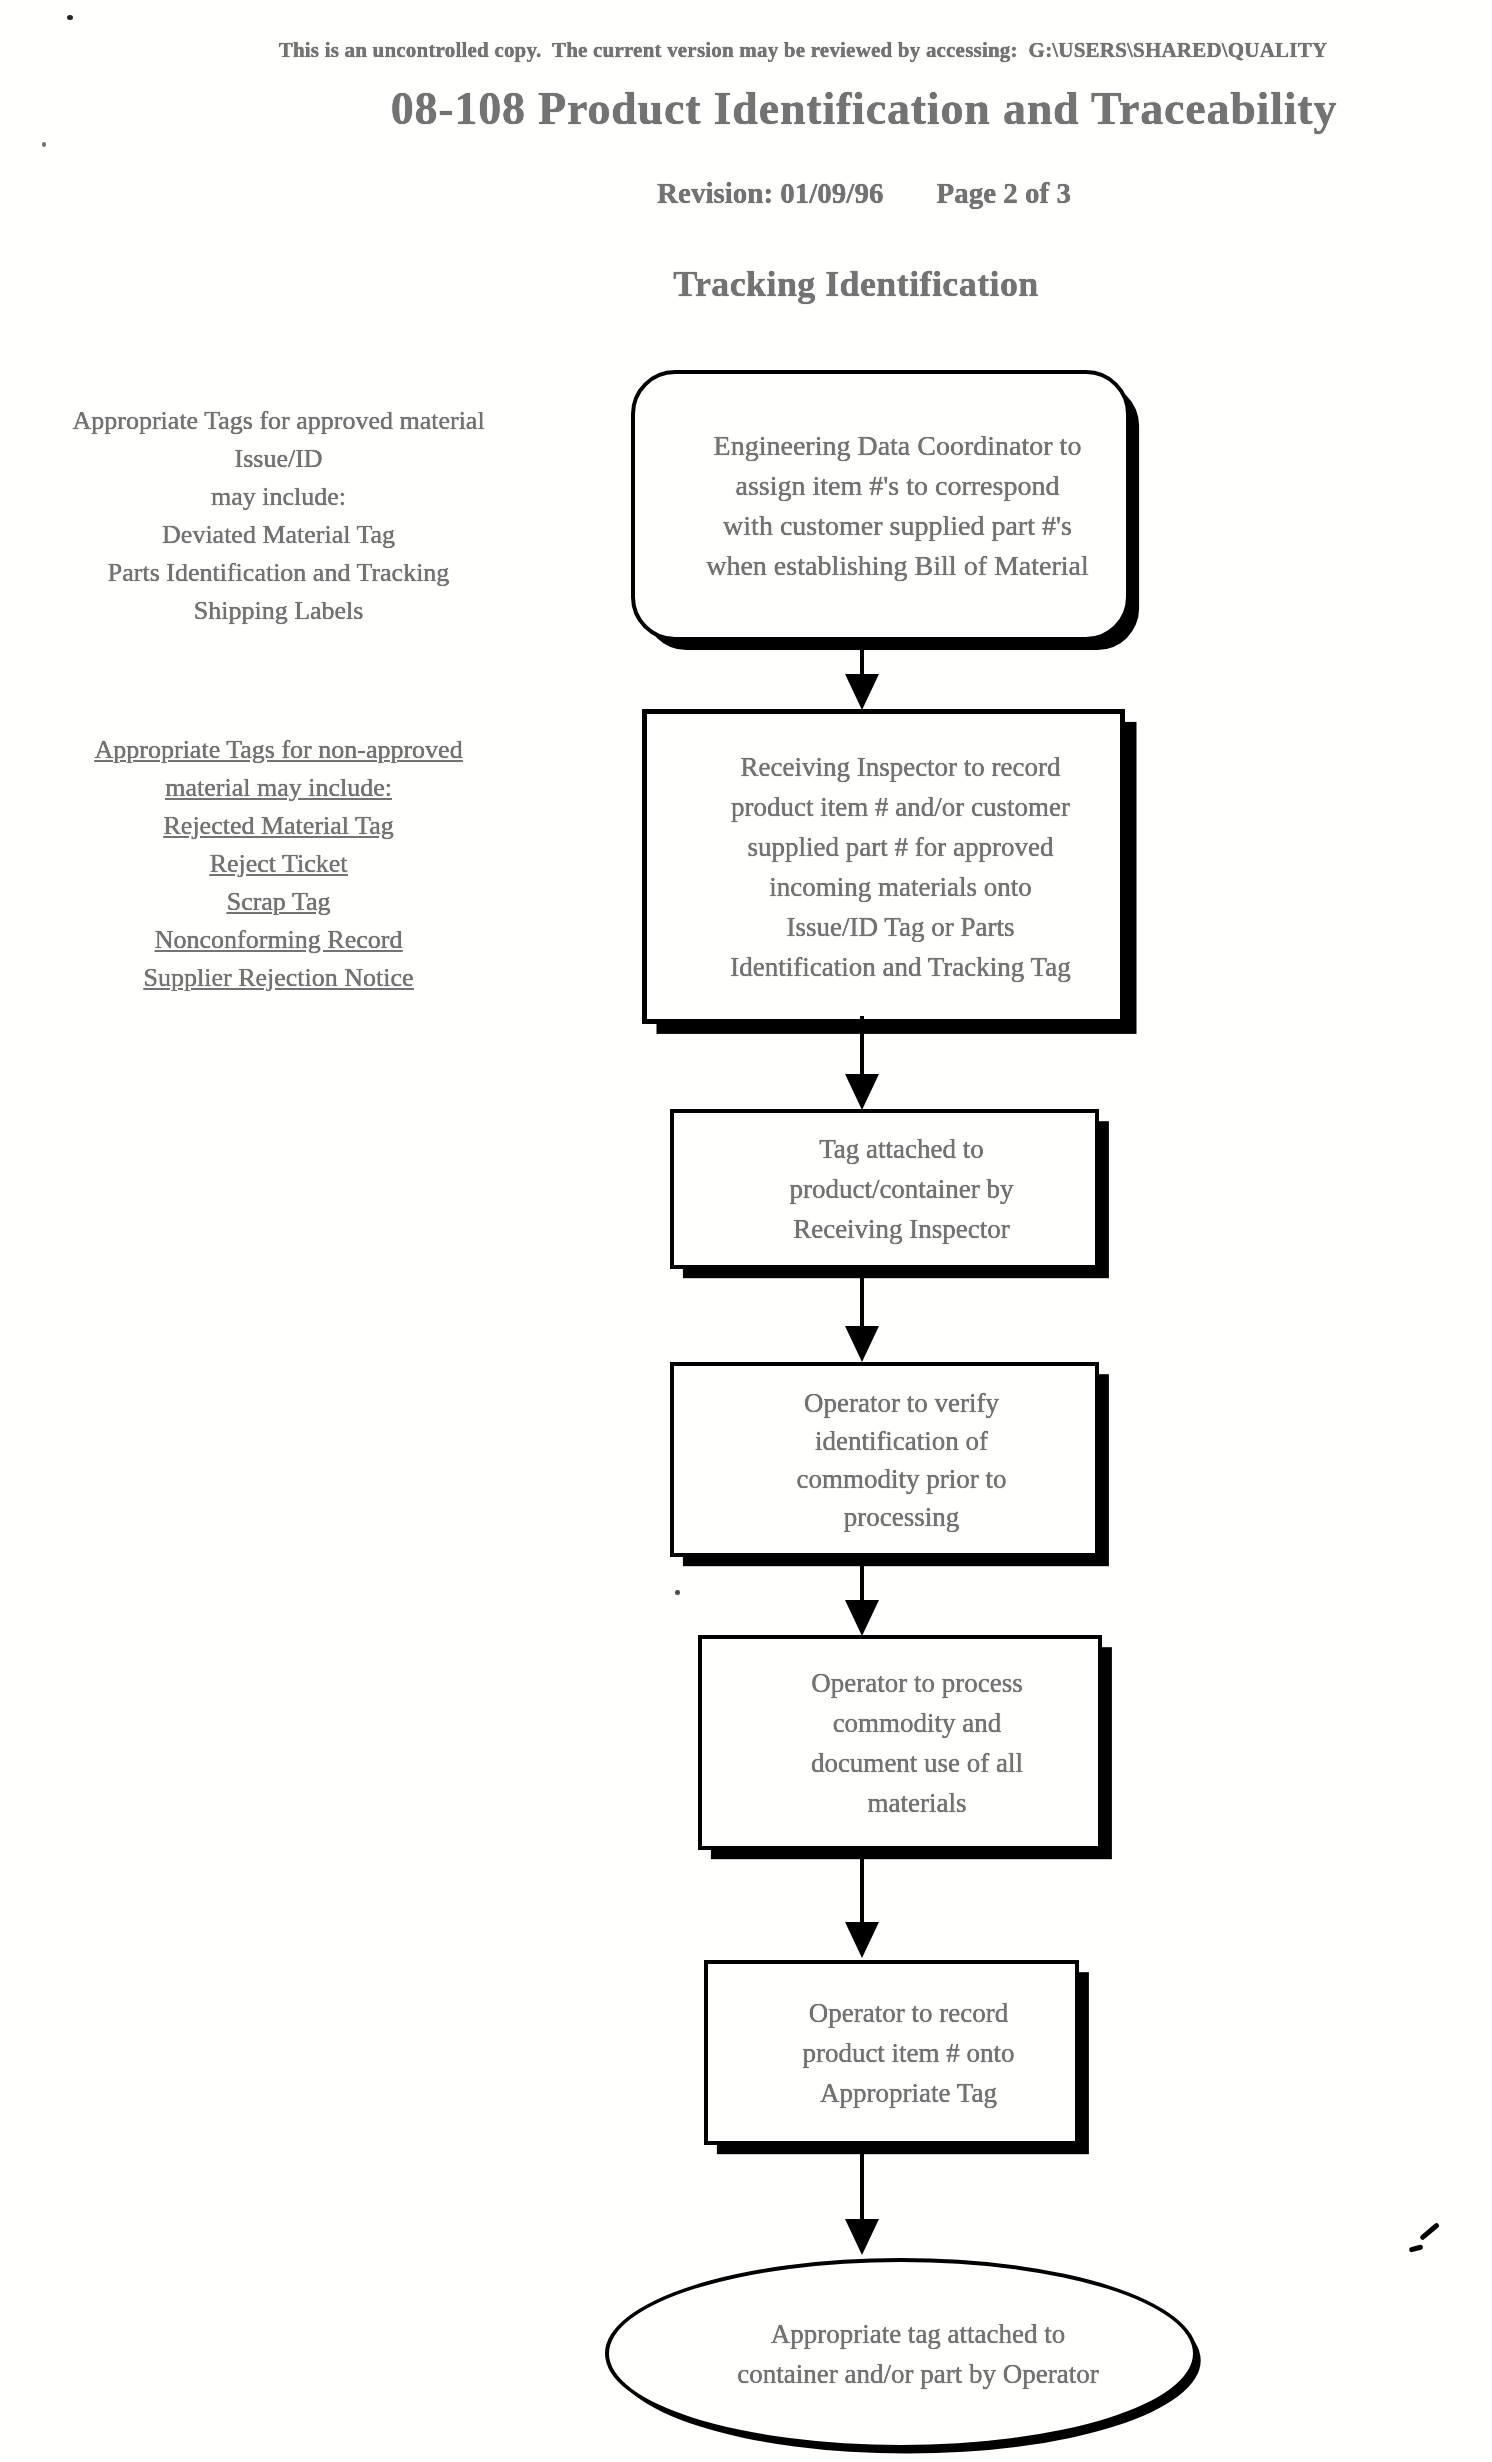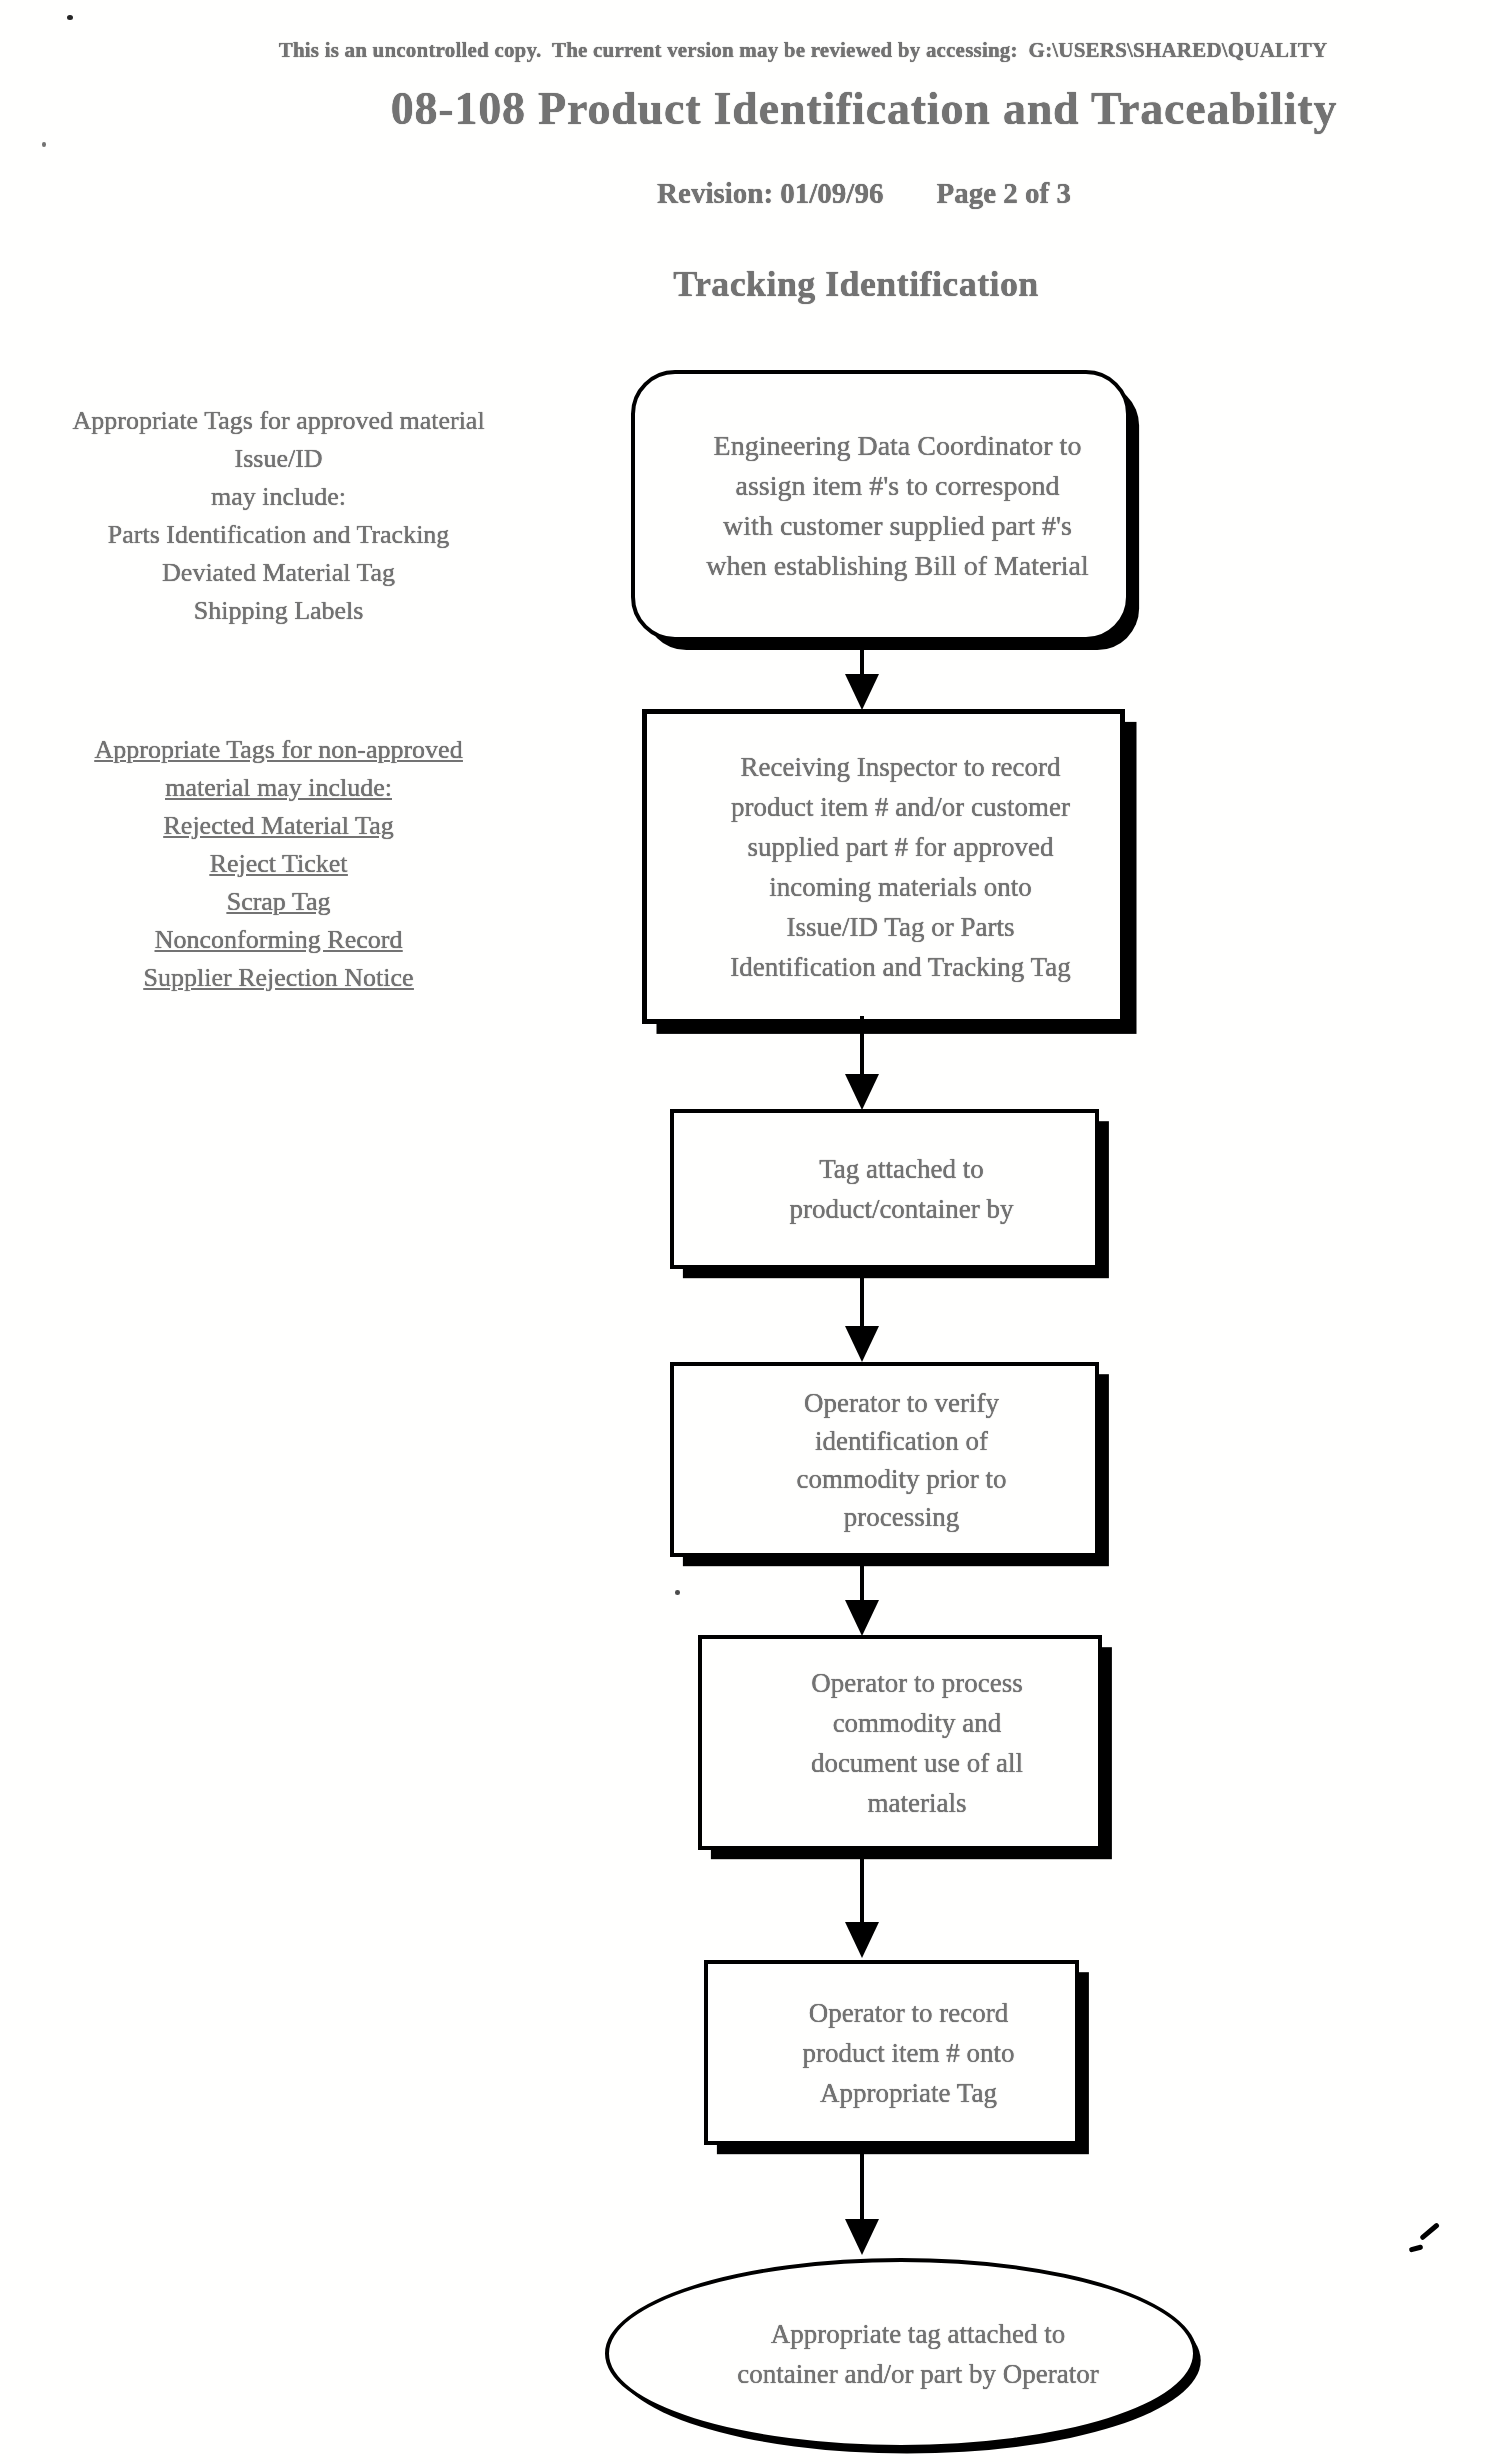--- a/index.html
+++ b/index.html
@@ -128,22 +128,22 @@
   <h1 class="doc-title scan-text">08-108 Product Identification and Traceability</h1>
   <div class="rev-line scan-text">
     <span>Revision:  01/09/96</span><span class="page-num">Page 2 of 3</span>
   </div>
   <h2 class="section-title scan-text">Tracking Identification</h2>
 
   <div class="note note-1 scan-text">
     <div>Appropriate Tags for approved material</div>
     <div>Issue/ID</div>
     <div>may include:</div>
+    <div>Deviated Material Tag</div>
     <div>Parts Identification and Tracking</div>
-    <div>Deviated Material Tag</div>
     <div>Shipping Labels</div>
   </div>
 
   <div class="note note-2 scan-text">
     <div>Appropriate Tags for non-approved</div>
     <div>material may include:</div>
     <div>Rejected Material Tag</div>
     <div>Reject Ticket</div>
     <div>Scrap Tag</div>
     <div>Nonconforming Record</div>
@@ -177,20 +177,21 @@
 
   <div class="arrow a2">
     <div class="arrow-line"></div>
     <div class="arrow-head"></div>
   </div>
 
   <div class="node b3 scan-text">
     <div class="node-text">
       <div>Tag attached to</div>
       <div>product/container by</div>
+      <div>Receiving Inspector</div>
     </div>
   </div>
 
   <div class="arrow a3">
     <div class="arrow-line"></div>
     <div class="arrow-head"></div>
   </div>
 
   <div class="node b4 scan-text">
     <div class="node-text">

